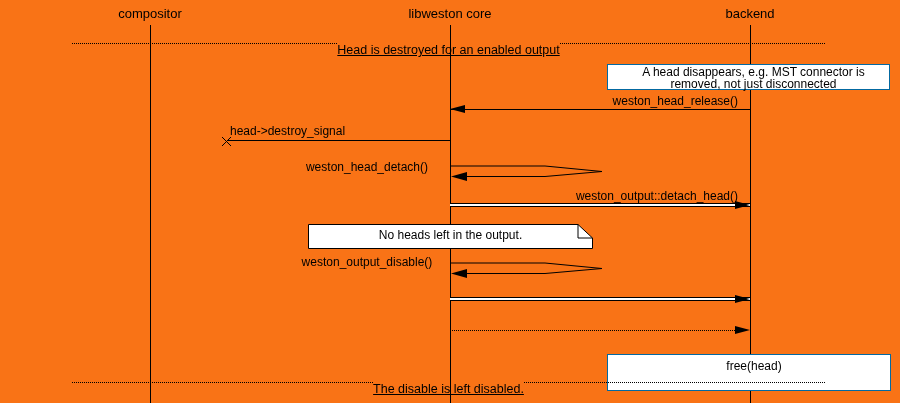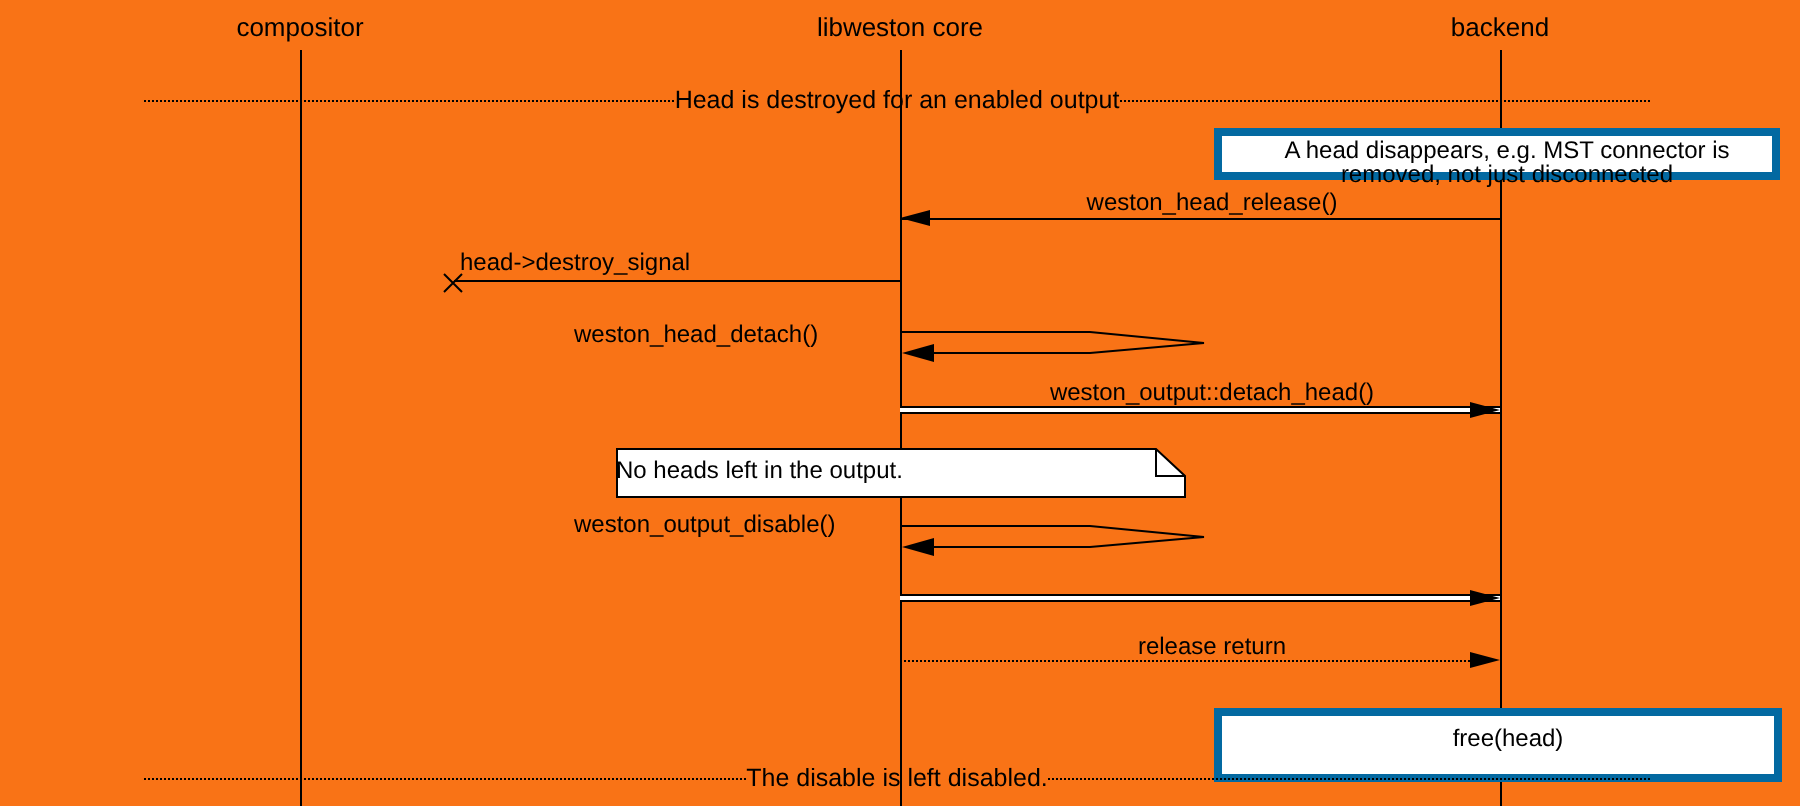--- a/index.html
+++ b/index.html
@@ -5,50 +5,50 @@
   * { margin: 0; padding: 0; box-sizing: border-box; }
   html, body { background: #fff; }
   body { font-family: "Liberation Sans", sans-serif; color: #000; }
   .canvas { position: relative; width: 900px; height: 403px; background: #f97316; overflow: hidden; }
 
   .actor-label { position: absolute; top: 6px; width: 160px; text-align: center;
                  font-size: 13px; white-space: nowrap; }
   .lifeline { position: absolute; top: 25px; width: 1px; height: 378px; background: #000; }
 
   .divider { position: absolute; left: 72px; width: 753px; height: 14px;
-             display: flex; align-items: center; font-size: 12.5px; }
+             display: flex; align-items: flex-start; font-size: 12.5px; text-decoration: underline; }
   .divider .dot { flex: 1; height: 0; border-top: 1px dotted #000; }
   .divider .lbl { white-space: nowrap; }
 
   .msg-label { position: absolute; font-size: 12px; height: 13px; line-height: 13px;
                white-space: nowrap; }
-  .ctr { left: 456px; width: 300px; text-align: center; }
-  .ralign { left: 287px; width: 160px; text-align: left; }
+  .ctr { left: 438px; width: 300px; text-align: right; }
+  .ralign { left: 287px; width: 160px; text-align: center; }
 
   .line-solid  { position: absolute; height: 0; border-top: 1px solid #000; }
   .line-dotted { position: absolute; height: 0; border-top: 1px dotted #000; }
   .dline { position: absolute; height: 2px; border-top: 1px solid #000;
            border-bottom: 1px solid #000; box-sizing: content-box; background: #fff; }
 
   .arr-l { position: absolute; width: 0; height: 0;
            border-top: 4.5px solid transparent; border-bottom: 4.5px solid transparent;
            border-right: 15px solid #000; }
   .arr-r { position: absolute; width: 0; height: 0;
            border-top: 4.5px solid transparent; border-bottom: 4.5px solid transparent;
            border-left: 15px solid #000; }
 
-  .notebox { position: absolute; background: #fff; border: 4px solid #0369a1;
+  .notebox { position: absolute; background: #fff; border: 1px solid #0369a1;
              font-size: 12px; text-align: center; padding-left: 10px; }
   .note1 { left: 607px; top: 64px; width: 283px; height: 26px; line-height: 12px;
            padding-top: 0.5px; }
   .freebox { left: 607px; top: 354px; width: 284px; height: 37px; line-height: 23px; }
 
   .note-svg { position: absolute; left: 308px; top: 224px; }
   .note2-label { position: absolute; left: 308px; top: 229px; width: 285px;
-                 text-align: left; font-size: 12px; line-height: 13px; }
+                 text-align: center; font-size: 12px; line-height: 13px; }
 
   svg { display: block; }
 </style>
 </head>
 <body>
 
 <div class="canvas">
 
   <div class="lifeline" style="left:149.5px"></div>
   <div class="lifeline" style="left:449.5px"></div>
@@ -97,21 +97,20 @@
 
   <div class="msg-label ralign" style="top:256px">weston_output_disable()</div>
   <svg class="note-svg" style="left:450px;top:259px" width="156" height="22">
     <path d="M1,4 H95 L152,9.5 L95,14.5 H16" fill="none" stroke="#000" stroke-width="1"></path>
     <polygon points="1,14.5 17,10 17,19" fill="#000"></polygon>
   </svg>
 
   <div class="dline" style="left:450px;top:297px;width:300px"></div>
   <div class="arr-r" style="left:735px;top:294.5px"></div>
 
-  <div class="msg-label ctr" style="top:317px">release return</div>
   <div class="line-dotted" style="left:450px;top:329.5px;width:285px"></div>
   <div class="arr-r" style="left:735px;top:325.5px"></div>
 
   <div class="notebox freebox">free(head)</div>
 
   <div class="divider" style="top:382px">
     <span class="dot"></span>
     <span class="lbl">The disable is left disabled.</span>
     <span class="dot"></span>
   </div>

